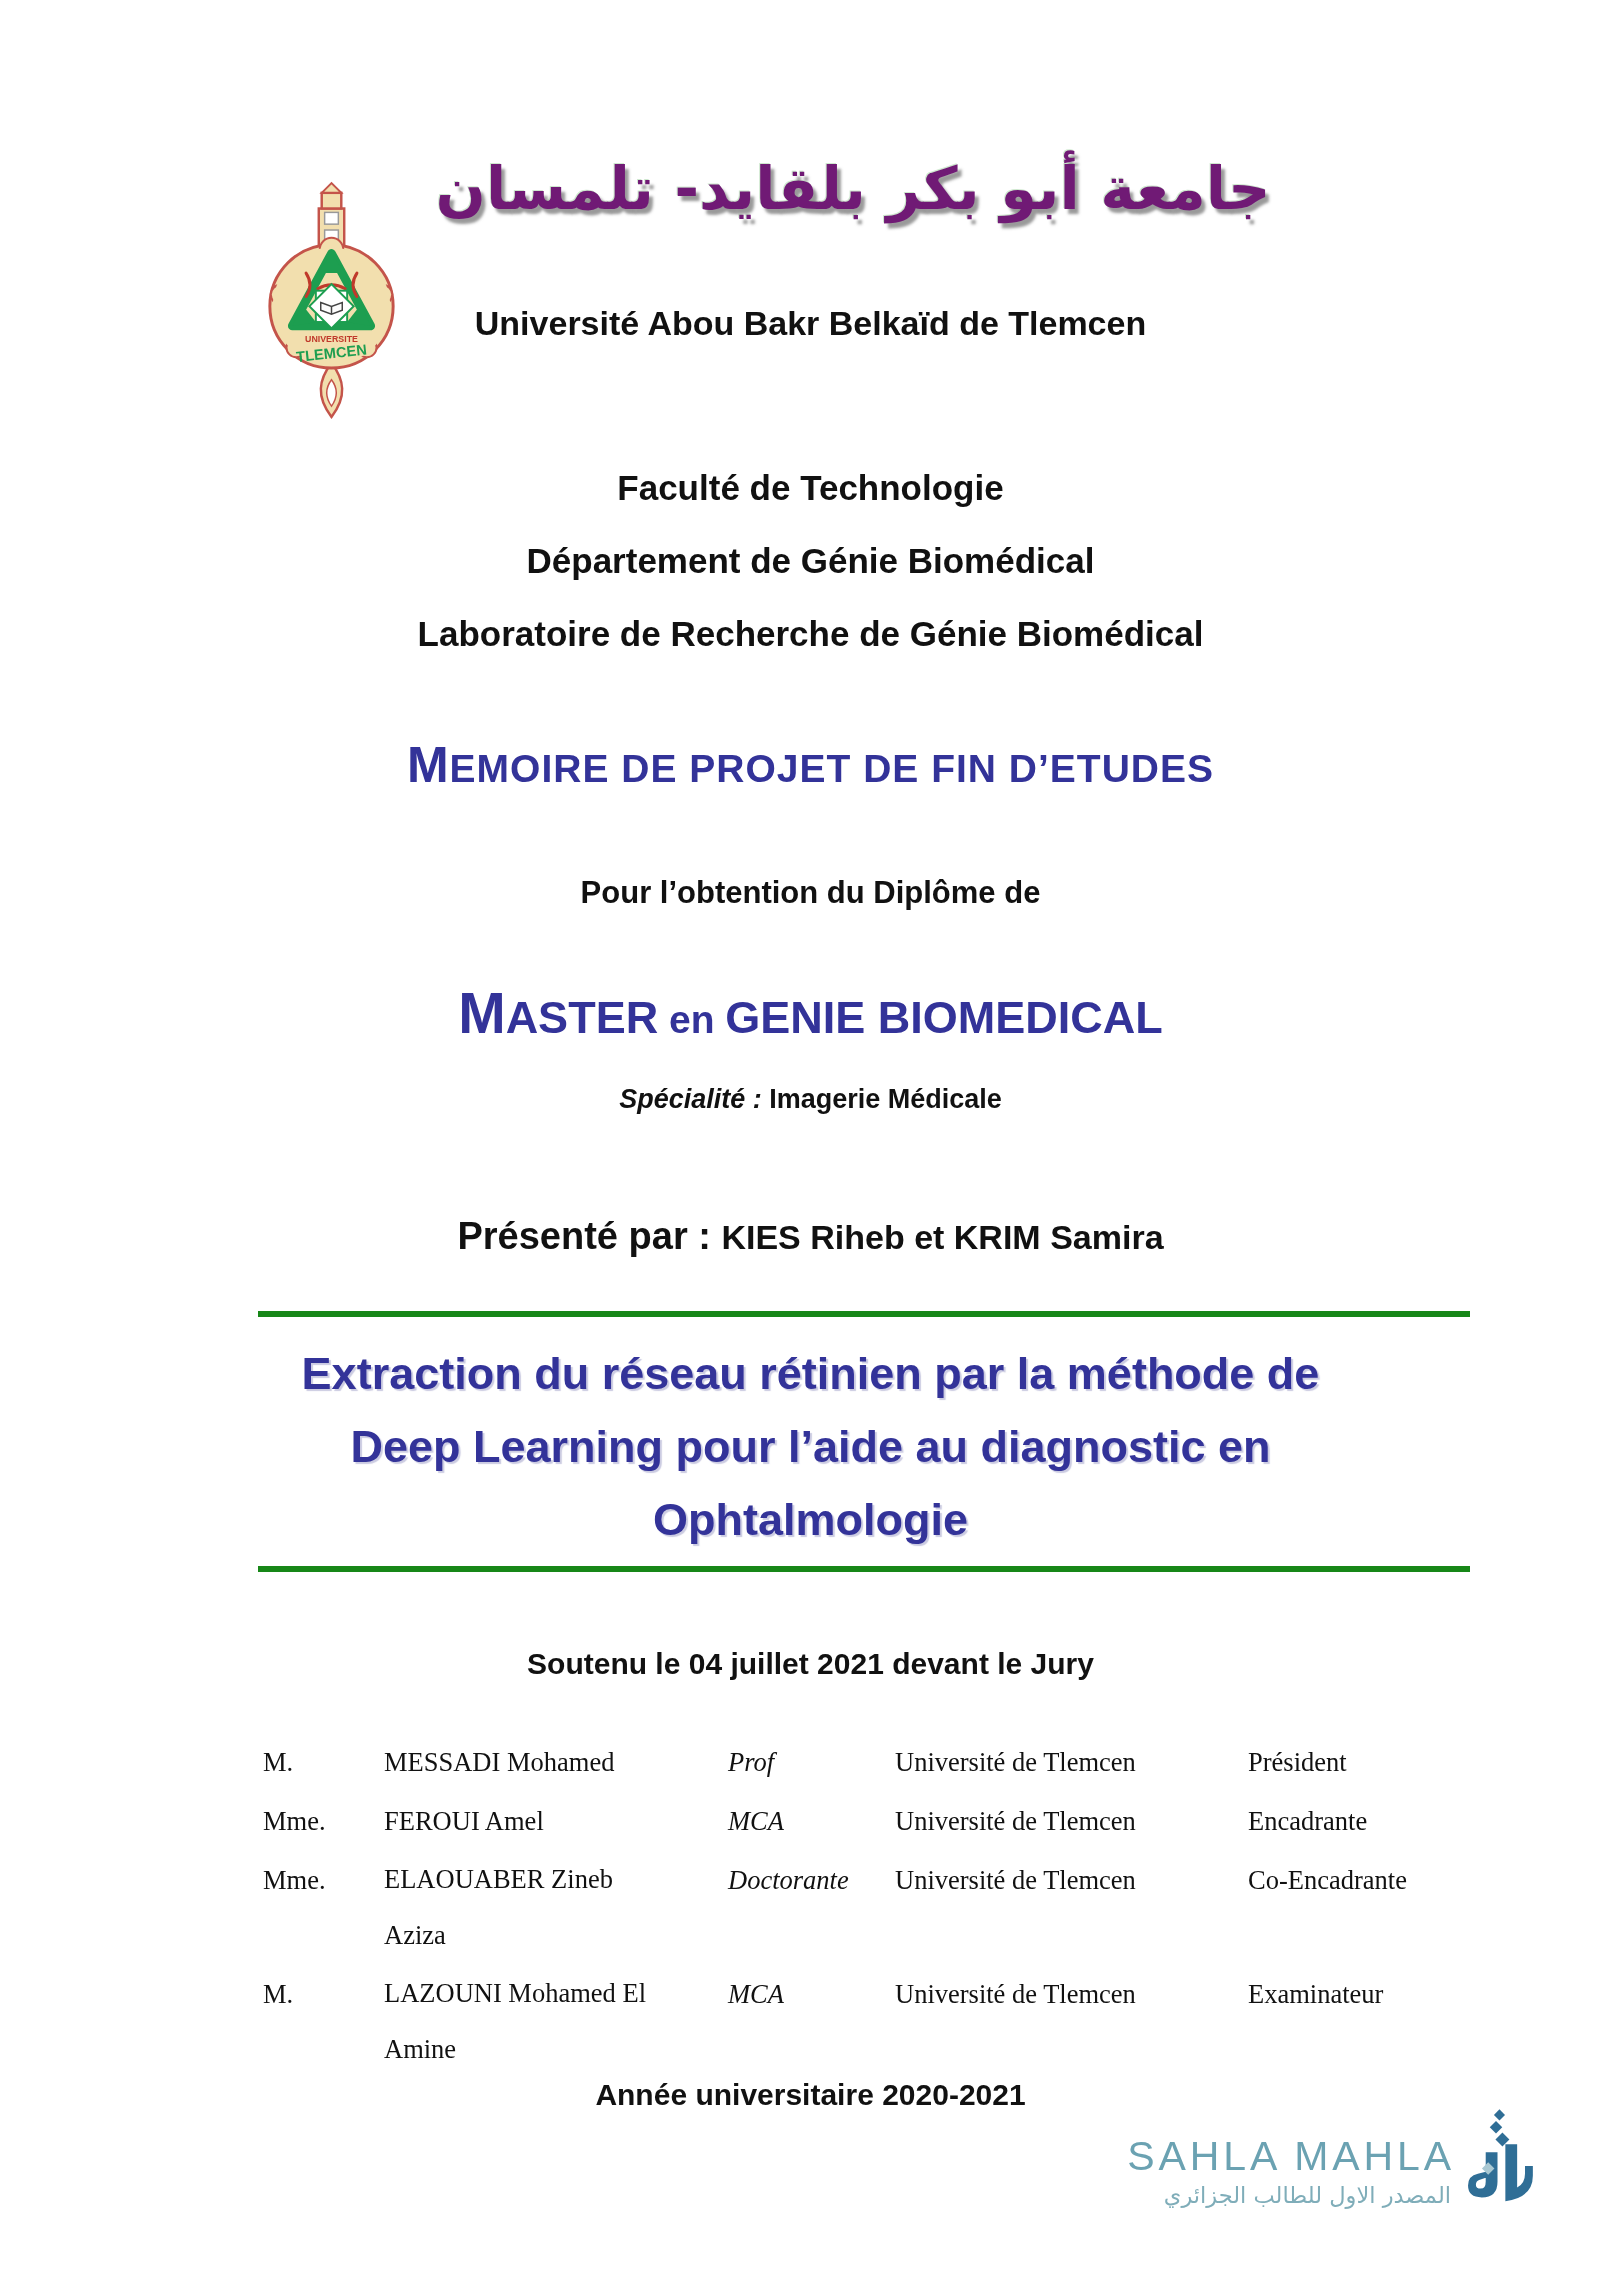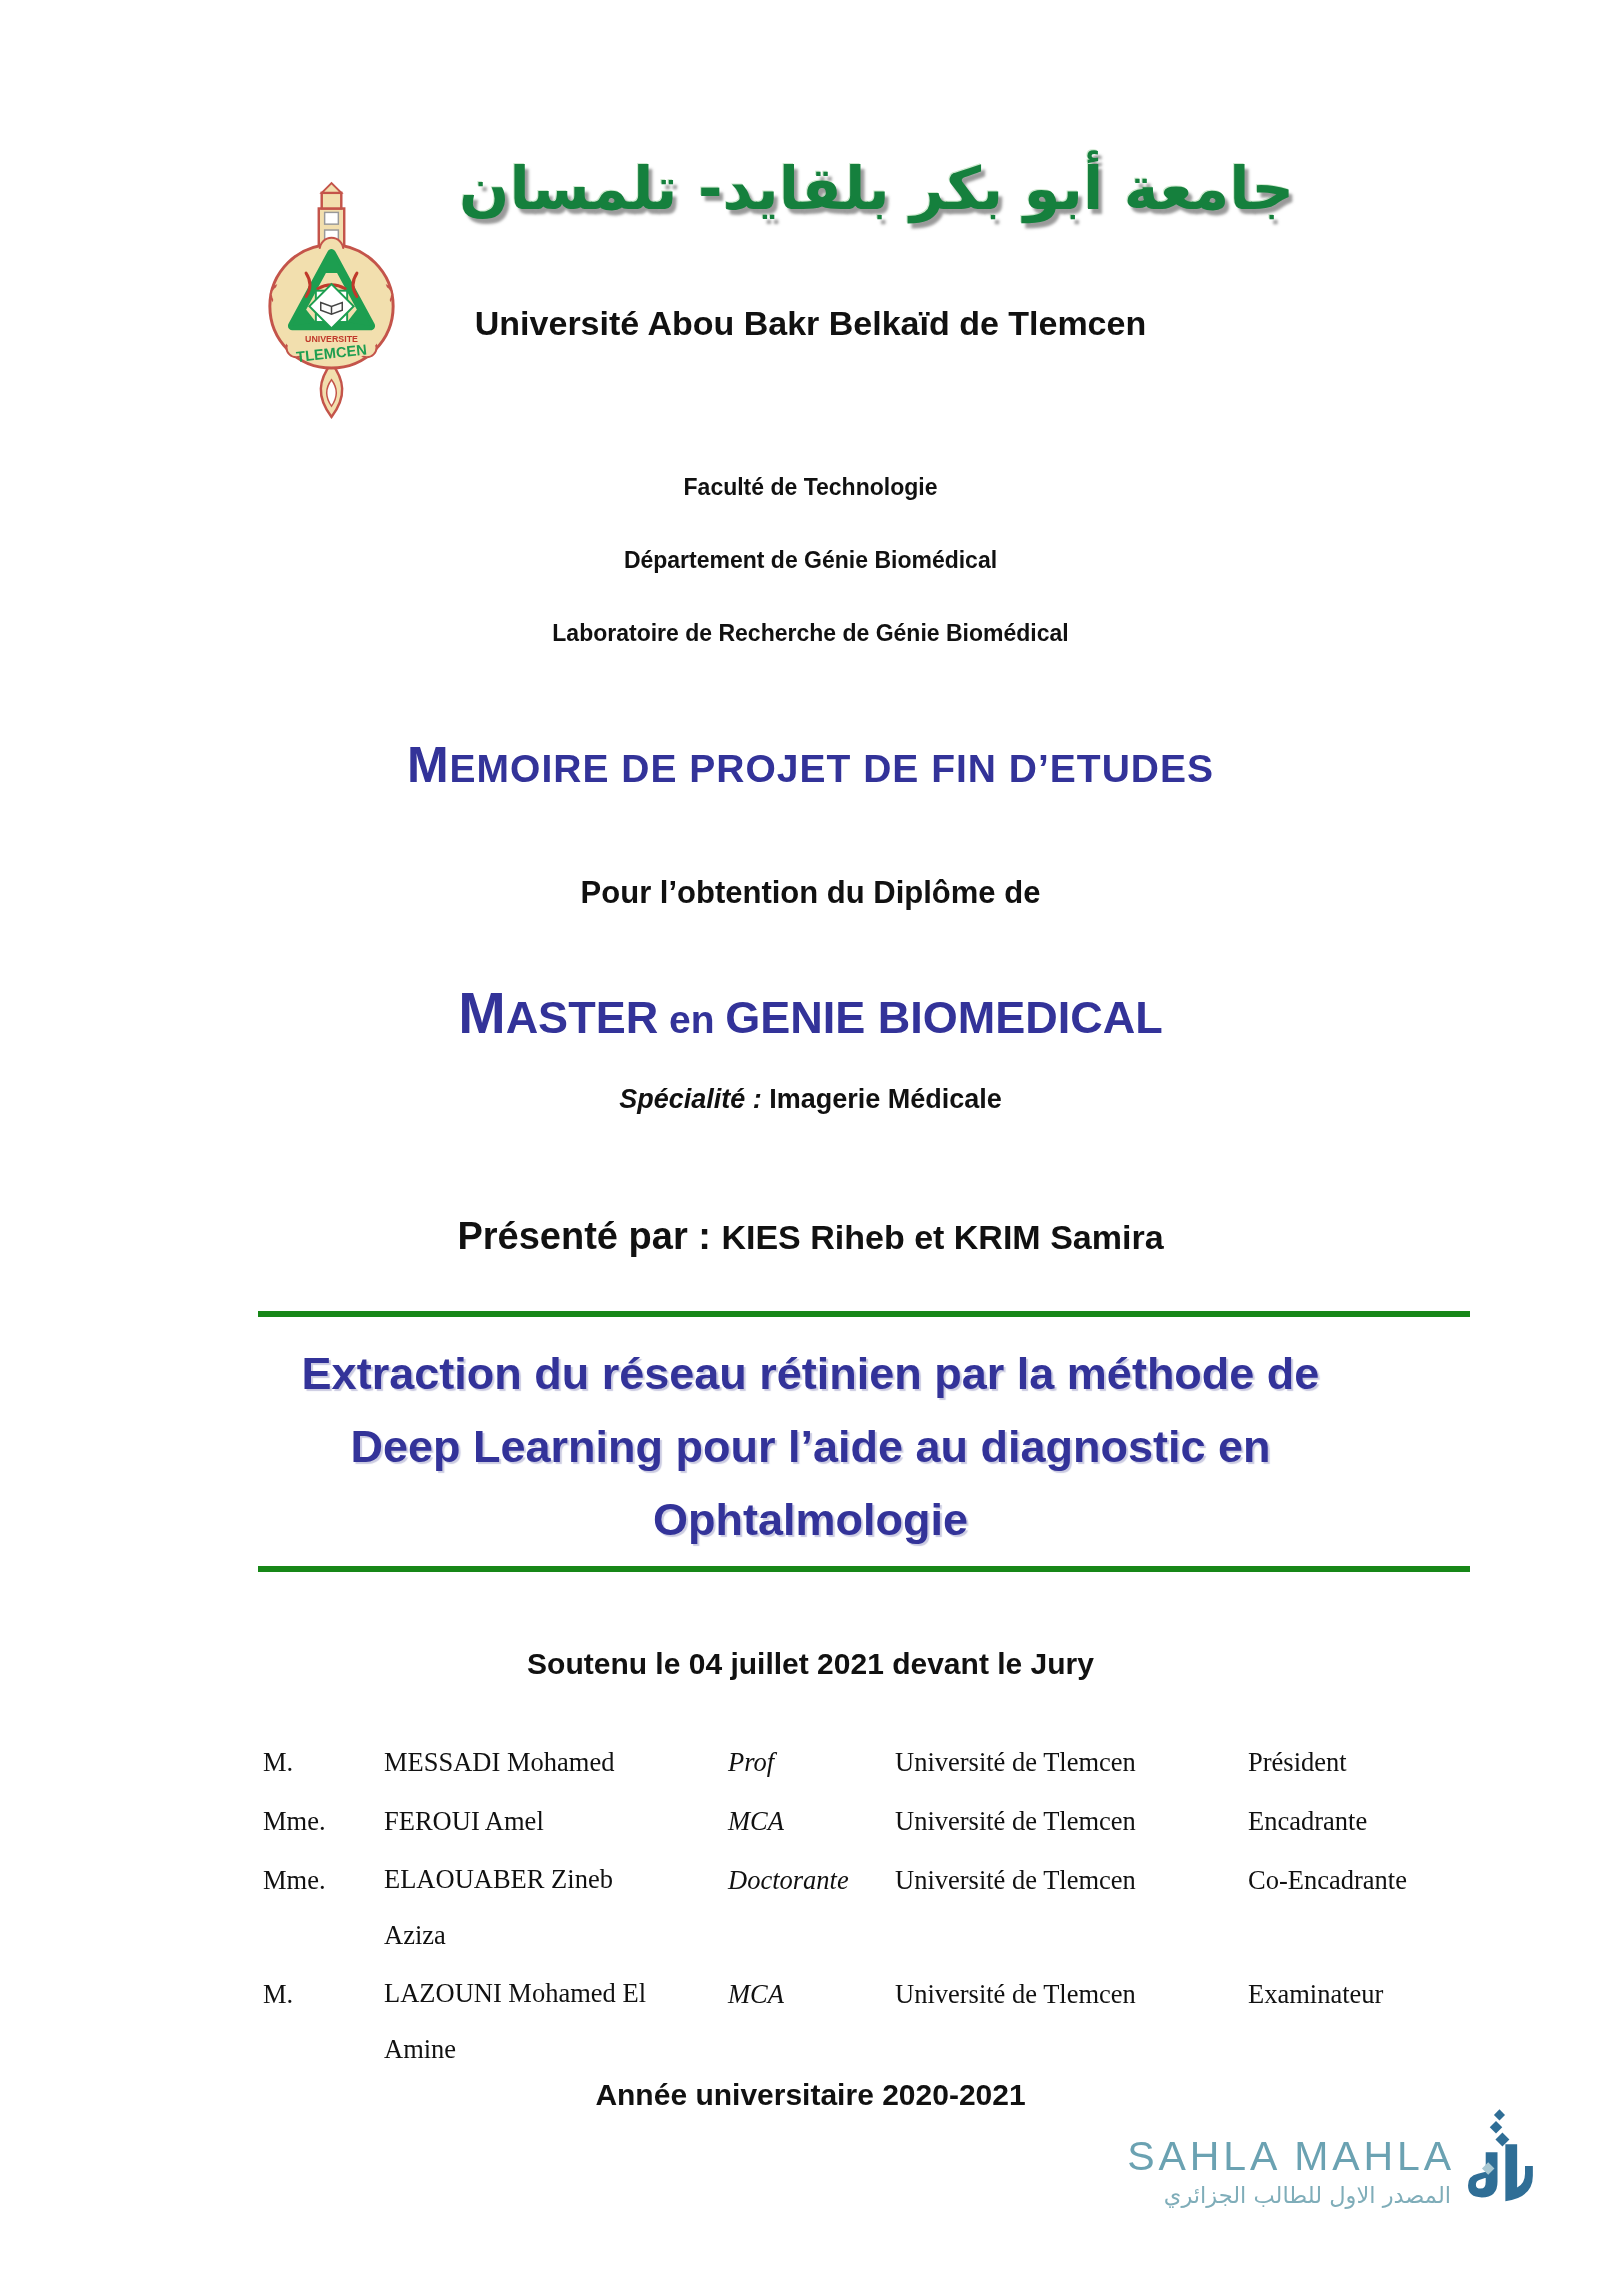--- a/index.html
+++ b/index.html
@@ -12,30 +12,30 @@
     margin: 0 auto;
     overflow: hidden;
     font-family: "Liberation Sans", sans-serif;
     color: #111;
   }
   .abs { position: absolute; }
   .center { left: 0; width: 100%; text-align: center; }
 
   .arabic-title {
     left: 412px; top: 125px; width: 882px;
-    text-align: right;
+    text-align: center;
     font-family: "DejaVu Sans", sans-serif;
     font-size: 59px; font-weight: bold;
-    color: #15803d;
+    color: #701a75;
     text-shadow: 3.9px 4.9px 2.9px rgba(120,120,120,0.75), -1px -1px 0 #cfe8cf;
     direction: rtl;
     line-height: 127px;
   }
   .univ-fr { top: 304px; font-size: 34px; font-weight: bold; }
-  .faculty-block { top: 451px; font-size: 23px; font-weight: bold; line-height: 73px; }
+  .faculty-block { top: 451px; font-size: 35px; font-weight: bold; line-height: 73px; }
 
   .memoire {
     top: 735px; font-weight: bold; color: #333399;
     font-size: 39px; letter-spacing: 1px; line-height: 61px;
   }
   .memoire .big-initial { font-size: 50px; }
 
   .pour { top: 875px; font-size: 31px; font-weight: bold; }
 
   .master {

